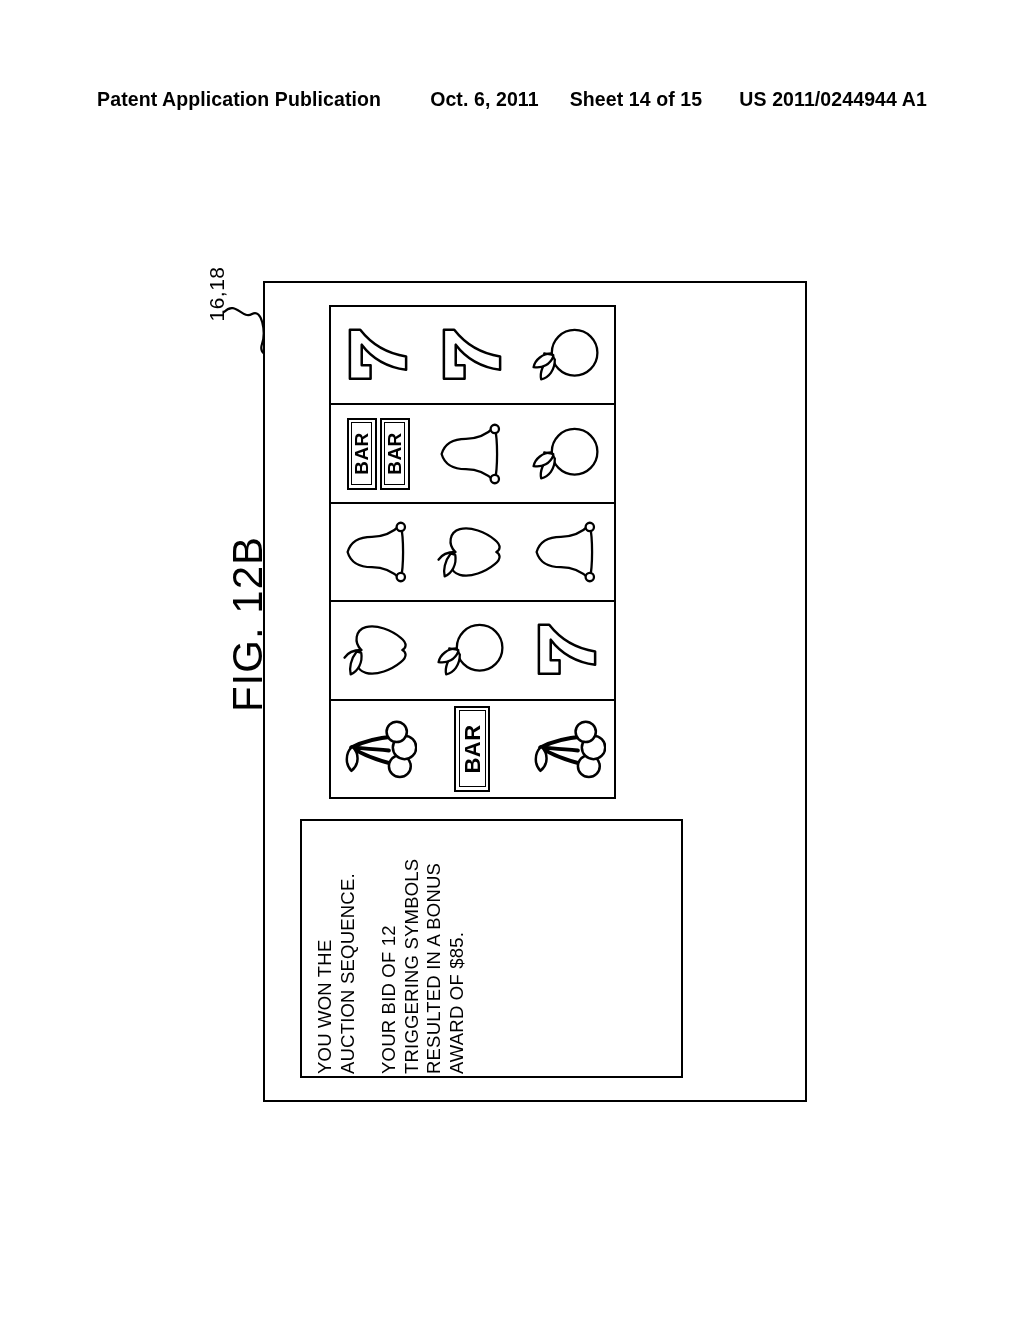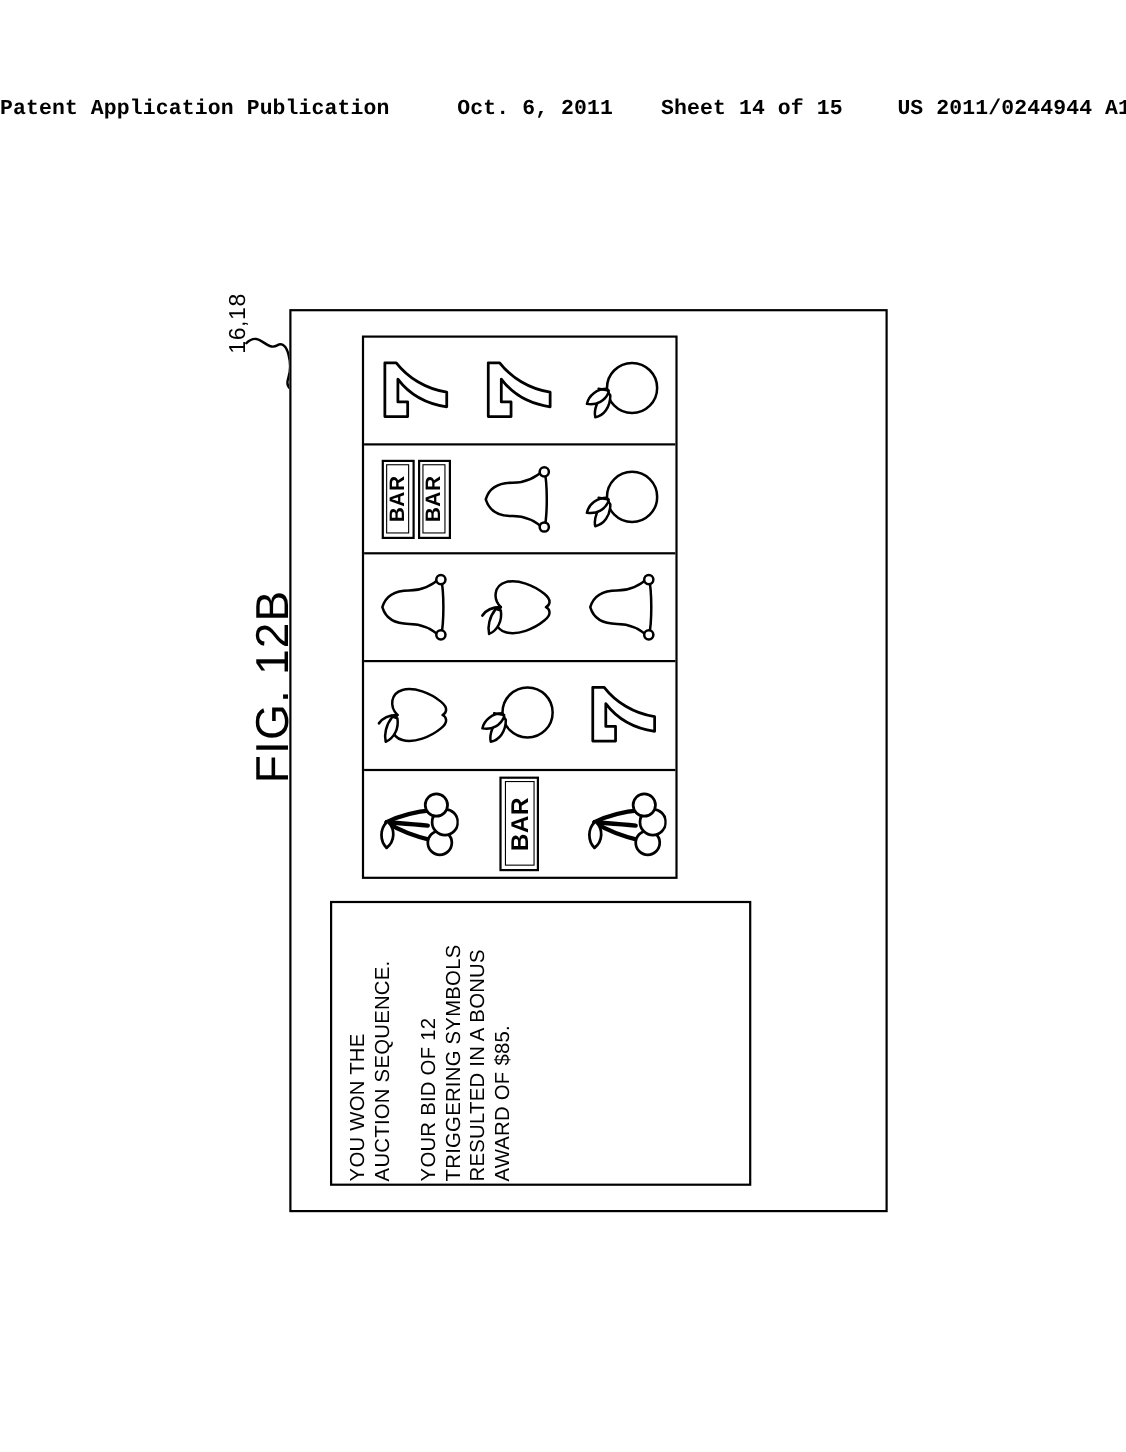--- a/index.html
+++ b/index.html
@@ -16,21 +16,21 @@
     overflow: hidden;
   }
 
   
   #page-header {
     position: absolute;
     left: 0;
     top: 88px;
     width: 1024px;
     text-align: center;
-    font-family: Liberation Mono, monospace;
+    font-family: Liberation Sans, sans-serif;
     font-weight: bold;
     font-size: 19.5px;
     letter-spacing: 0.1px;
     white-space: nowrap;
   }
   #page-header .hseg { display: inline-block; }
   #page-header .gap-lg { display: inline-block; width: 38px; }
   #page-header .gap-md { display: inline-block; width: 20px; }
   #page-header .gap-sm { display: inline-block; width: 26px; }
 

